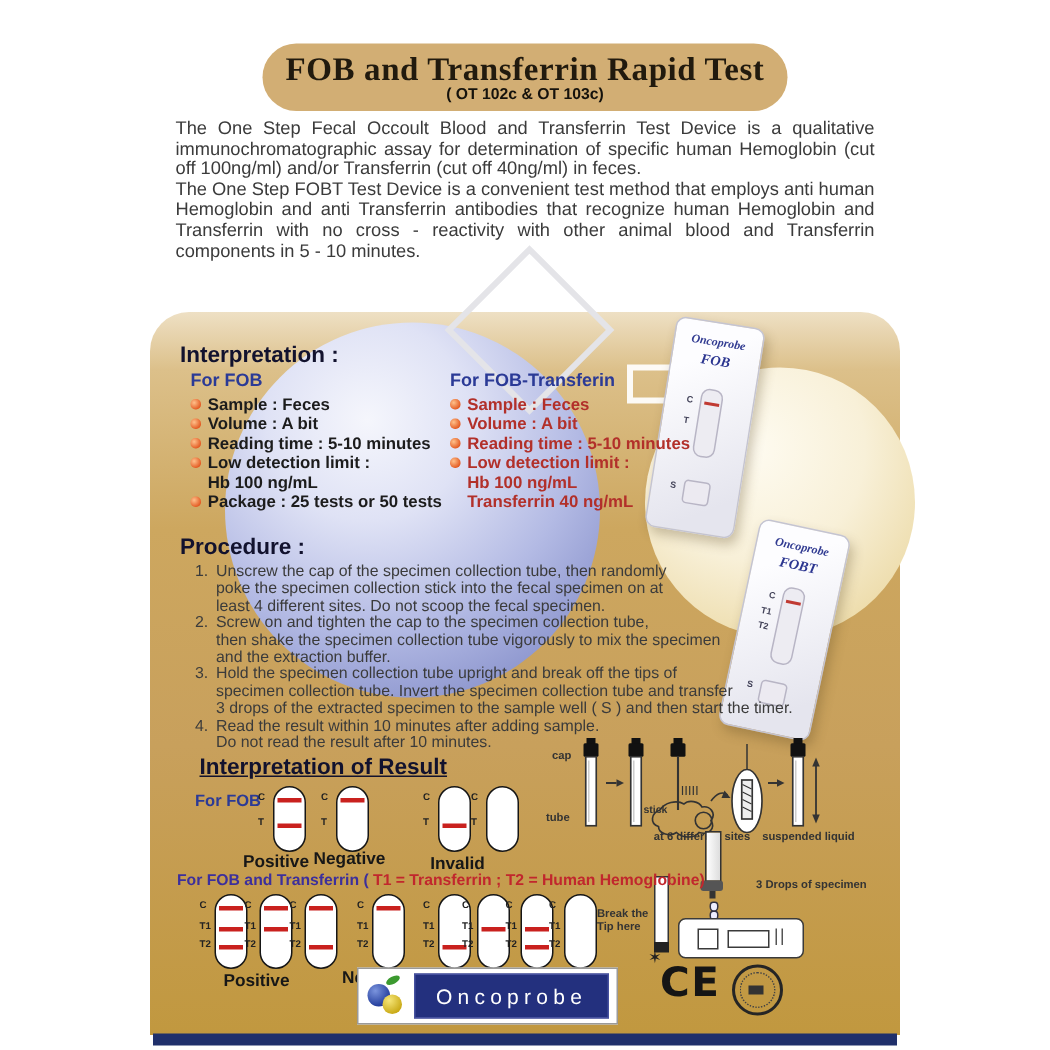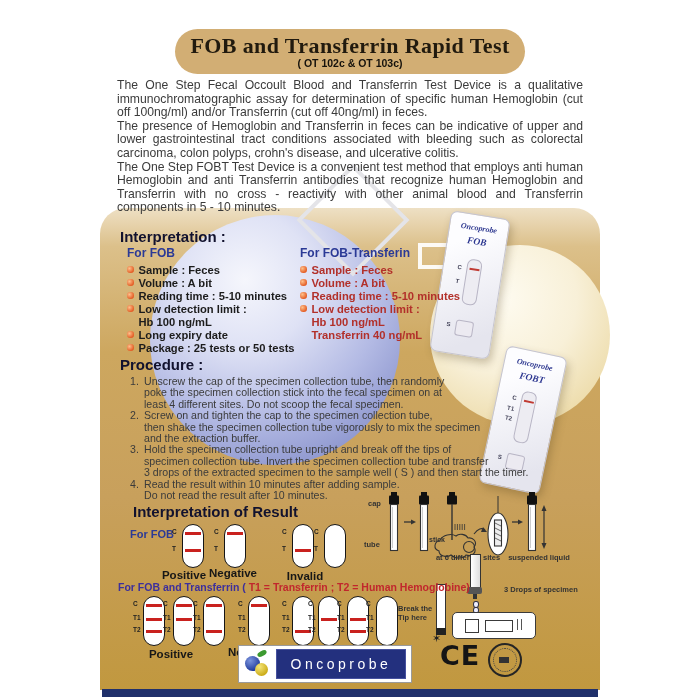--- a/index.html
+++ b/index.html
@@ -124,21 +124,20 @@
     <div class="wm-diamond"></div>
     <div class="wm-rect"></div>
 
     <div class="title-pill">
       <div class="title-main">FOB and Transferrin Rapid Test</div>
       <div class="title-sub">( OT 102c &amp; OT 103c)</div>
     </div>
 
     <div class="intro">
       <p>The One Step Fecal Occoult Blood and Transferrin Test Device is a qualitative immunochromatographic assay  for determination of specific  human Hemoglobin (cut off 100ng/ml) and/or Transferrin (cut off 40ng/ml) in feces.</p>
-      <p>The presence of Hemoglobin and Transferrin in feces can be indicative of upper and lower gastrointestinal tract conditions associated with bleeding such as colorectal carcinoma, colon polyps, crohn's disease, and ulcerative colitis.</p>
       <p>The One Step  FOBT Test  Device is a convenient test method  that  employs anti human Hemoglobin and anti Transferrin antibodies that recognize human Hemoglobin and Transferrin  with  no  cross - reactivity  with  other  animal  blood and Transferrin components in 5 - 10 minutes.</p>
     </div>
 
     <div class="h-sec" style="left:20px;top:228px;">Interpretation :</div>
     <div class="spec-col c1" style="left:27px;top:246px;">
       <div class="spec-h">For FOB</div>
       <div class="spec-item">
           <span class="bullet"></span>
           <span>Sample : Feces</span>
         </div>
@@ -149,24 +148,20 @@
       <div class="spec-item">
           <span class="bullet"></span>
           <span>Reading time : 5-10 minutes</span>
         </div>
       <div class="spec-item">
           <span class="bullet"></span>
           <span>Low detection limit :</span>
         </div>
       <div class="spec-item cont">
           <span>Hb 100 ng/mL</span>
-        </div>
-      <div class="spec-item">
-          <span class="bullet"></span>
-          <span>Long expiry date</span>
         </div>
       <div class="spec-item">
           <span class="bullet"></span>
           <span>Package : 25 tests or 50 tests</span>
         </div>
     </div>
     <div class="spec-col c2" style="left:200px;top:246px;">
       <div class="spec-h">For FOB-Transferin</div>
       <div class="spec-item">
           <span class="bullet"></span>
@@ -311,21 +306,21 @@
     <div class="drop" style="top:601px;"></div>
     <div class="drop" style="top:607px;"></div>
     <div class="diag-lab" style="left:404px;top:585px;">3 Drops of specimen</div>
     <div class="hcassette">
       <div class="hc-well"></div>
       <div class="hc-win"></div>
       <div class="hc-tick" style="left:64px;"></div>
       <div class="hc-tick" style="left:68px;"></div>
     </div>
 
-    <div class="h-sec" style="left:33px;top:503px;">Interpretation of Result</div>
+    <div class="h-sec" style="left:33px;top:503px;text-decoration:underline;">Interpretation of Result</div>
     <div class="blue-lab" style="left:30px;top:528px;">For FOB</div>
 
     <div class="pill h42" style="left:82px;top:524px;">
       <span class="plabel" style="top:3px;">C</span>
       <span class="plabel" style="top:20px;">T</span>
       <div class="pl" style="top:7px;"></div>
       <div class="pl" style="top:24px;"></div>
     </div>
     <div class="pill h42" style="left:124px;top:524px;">
       <span class="plabel" style="top:3px;">C</span>

